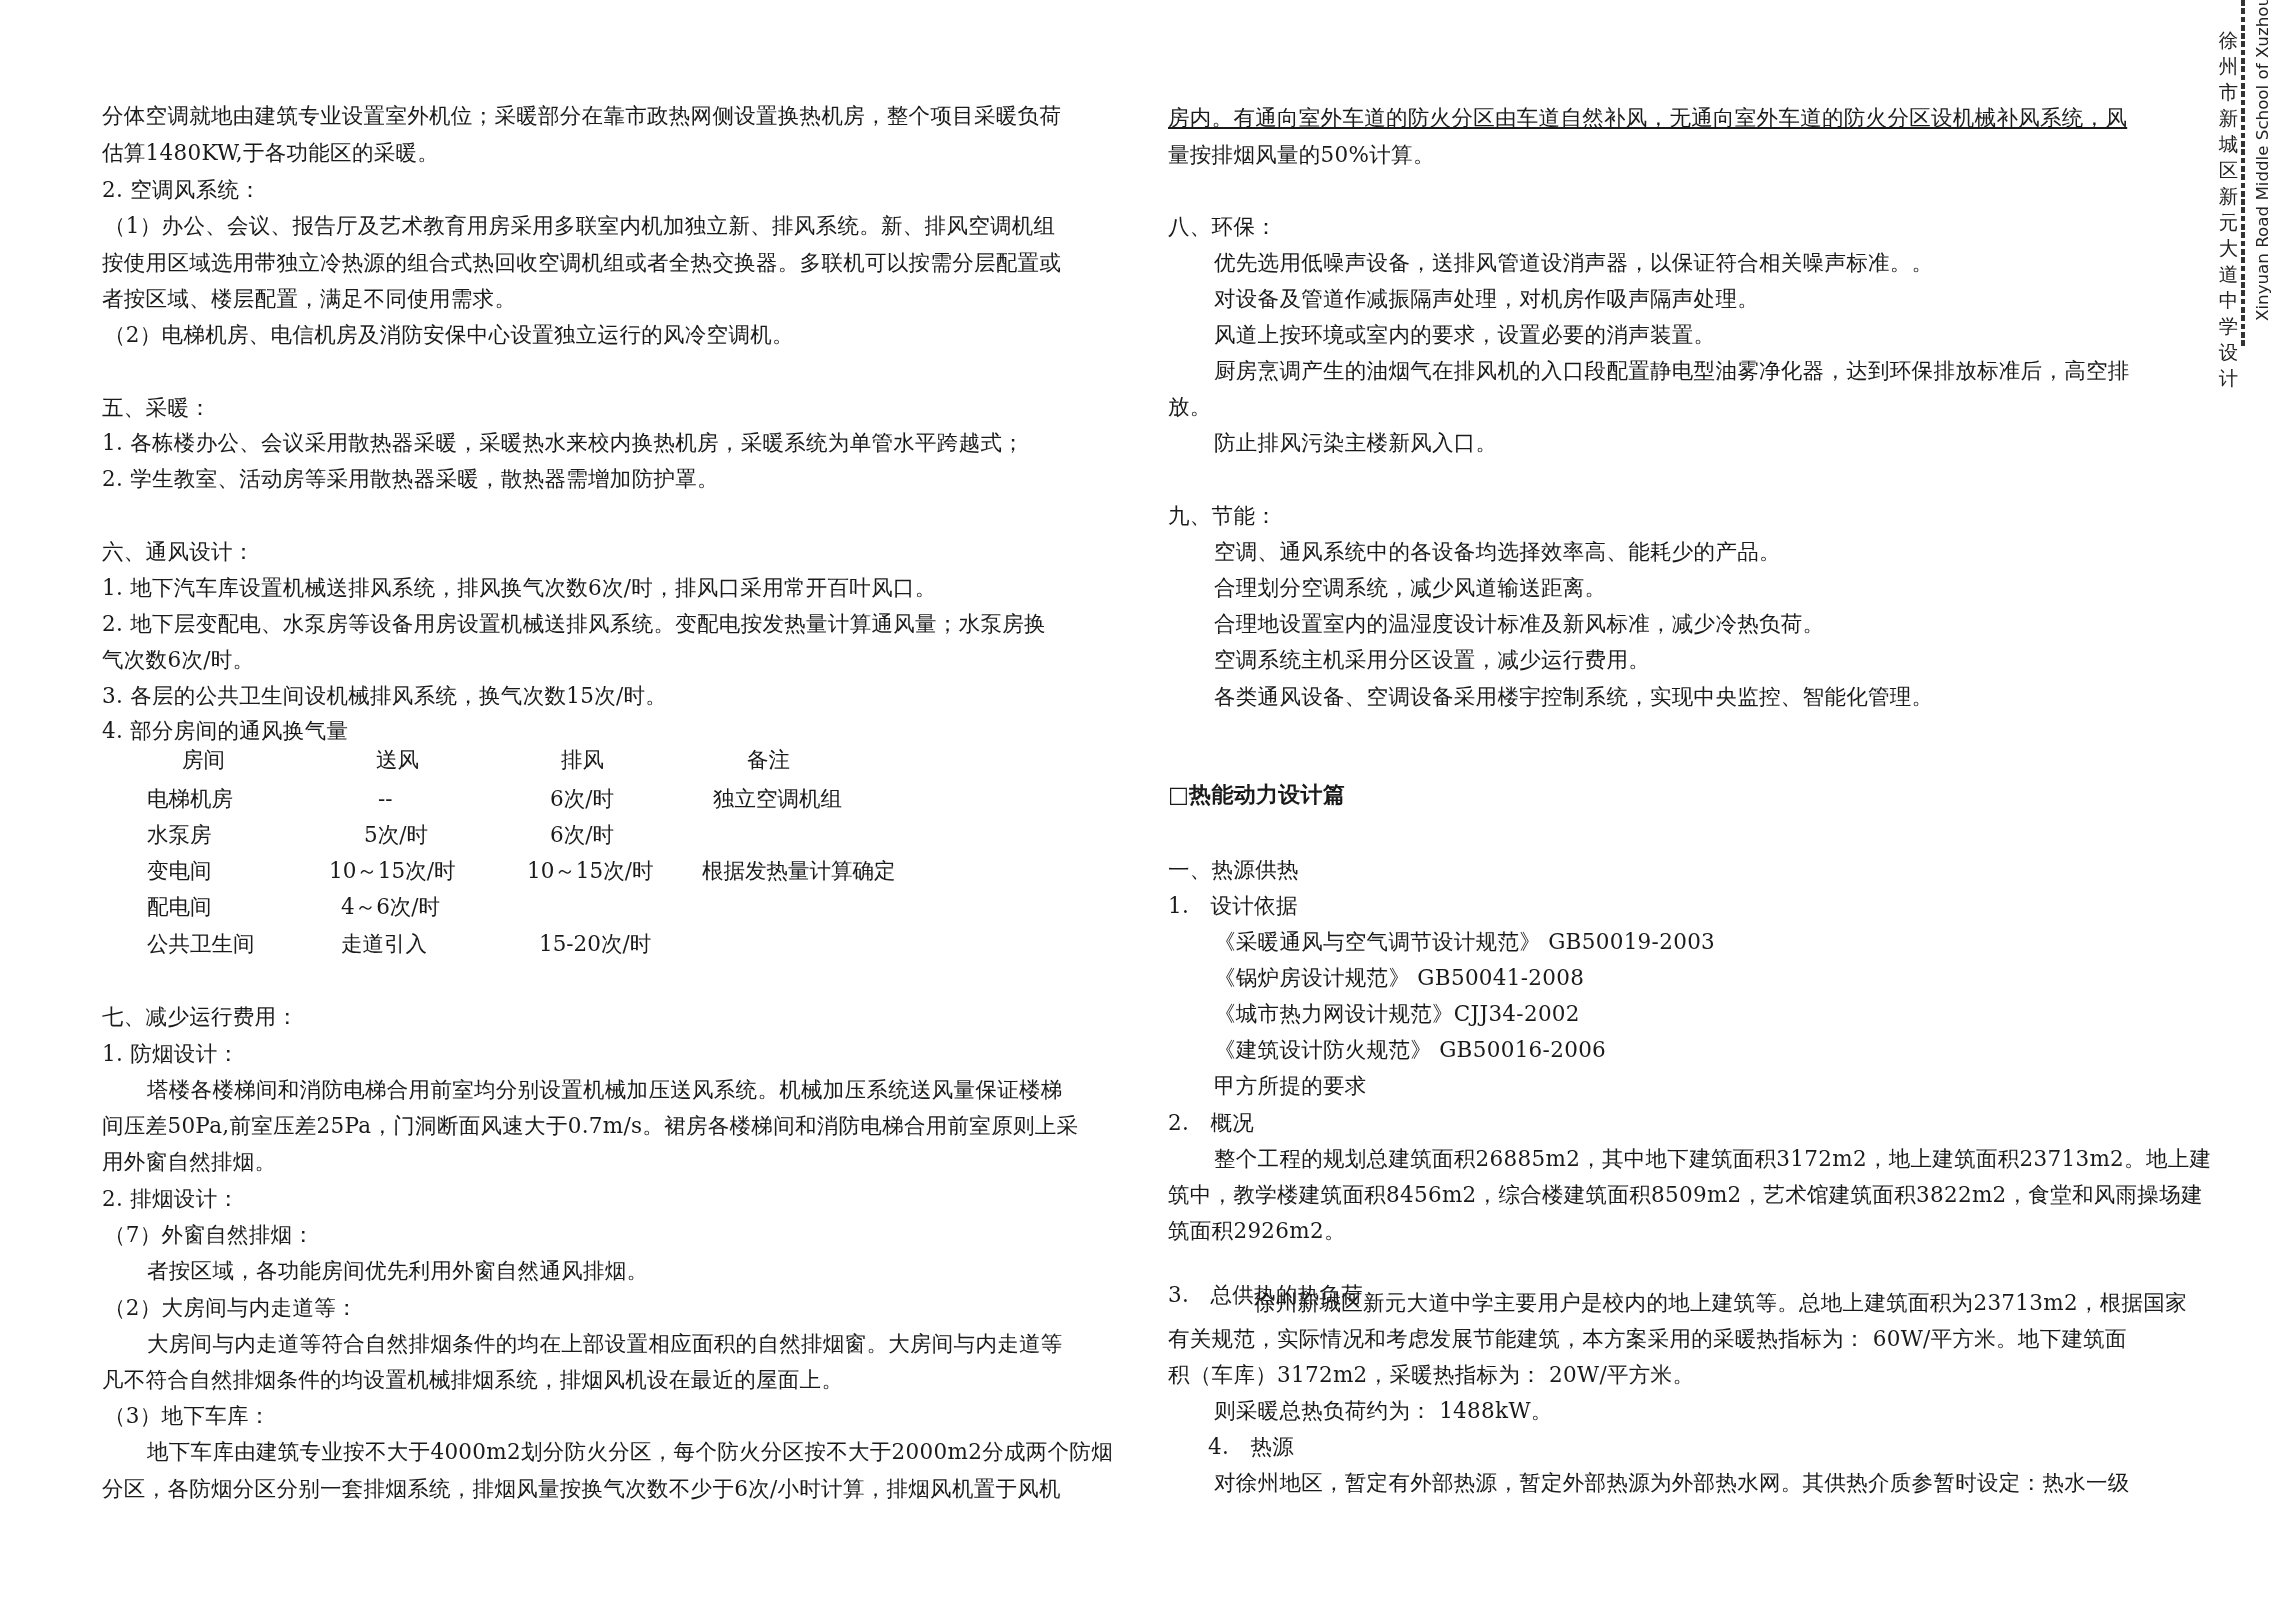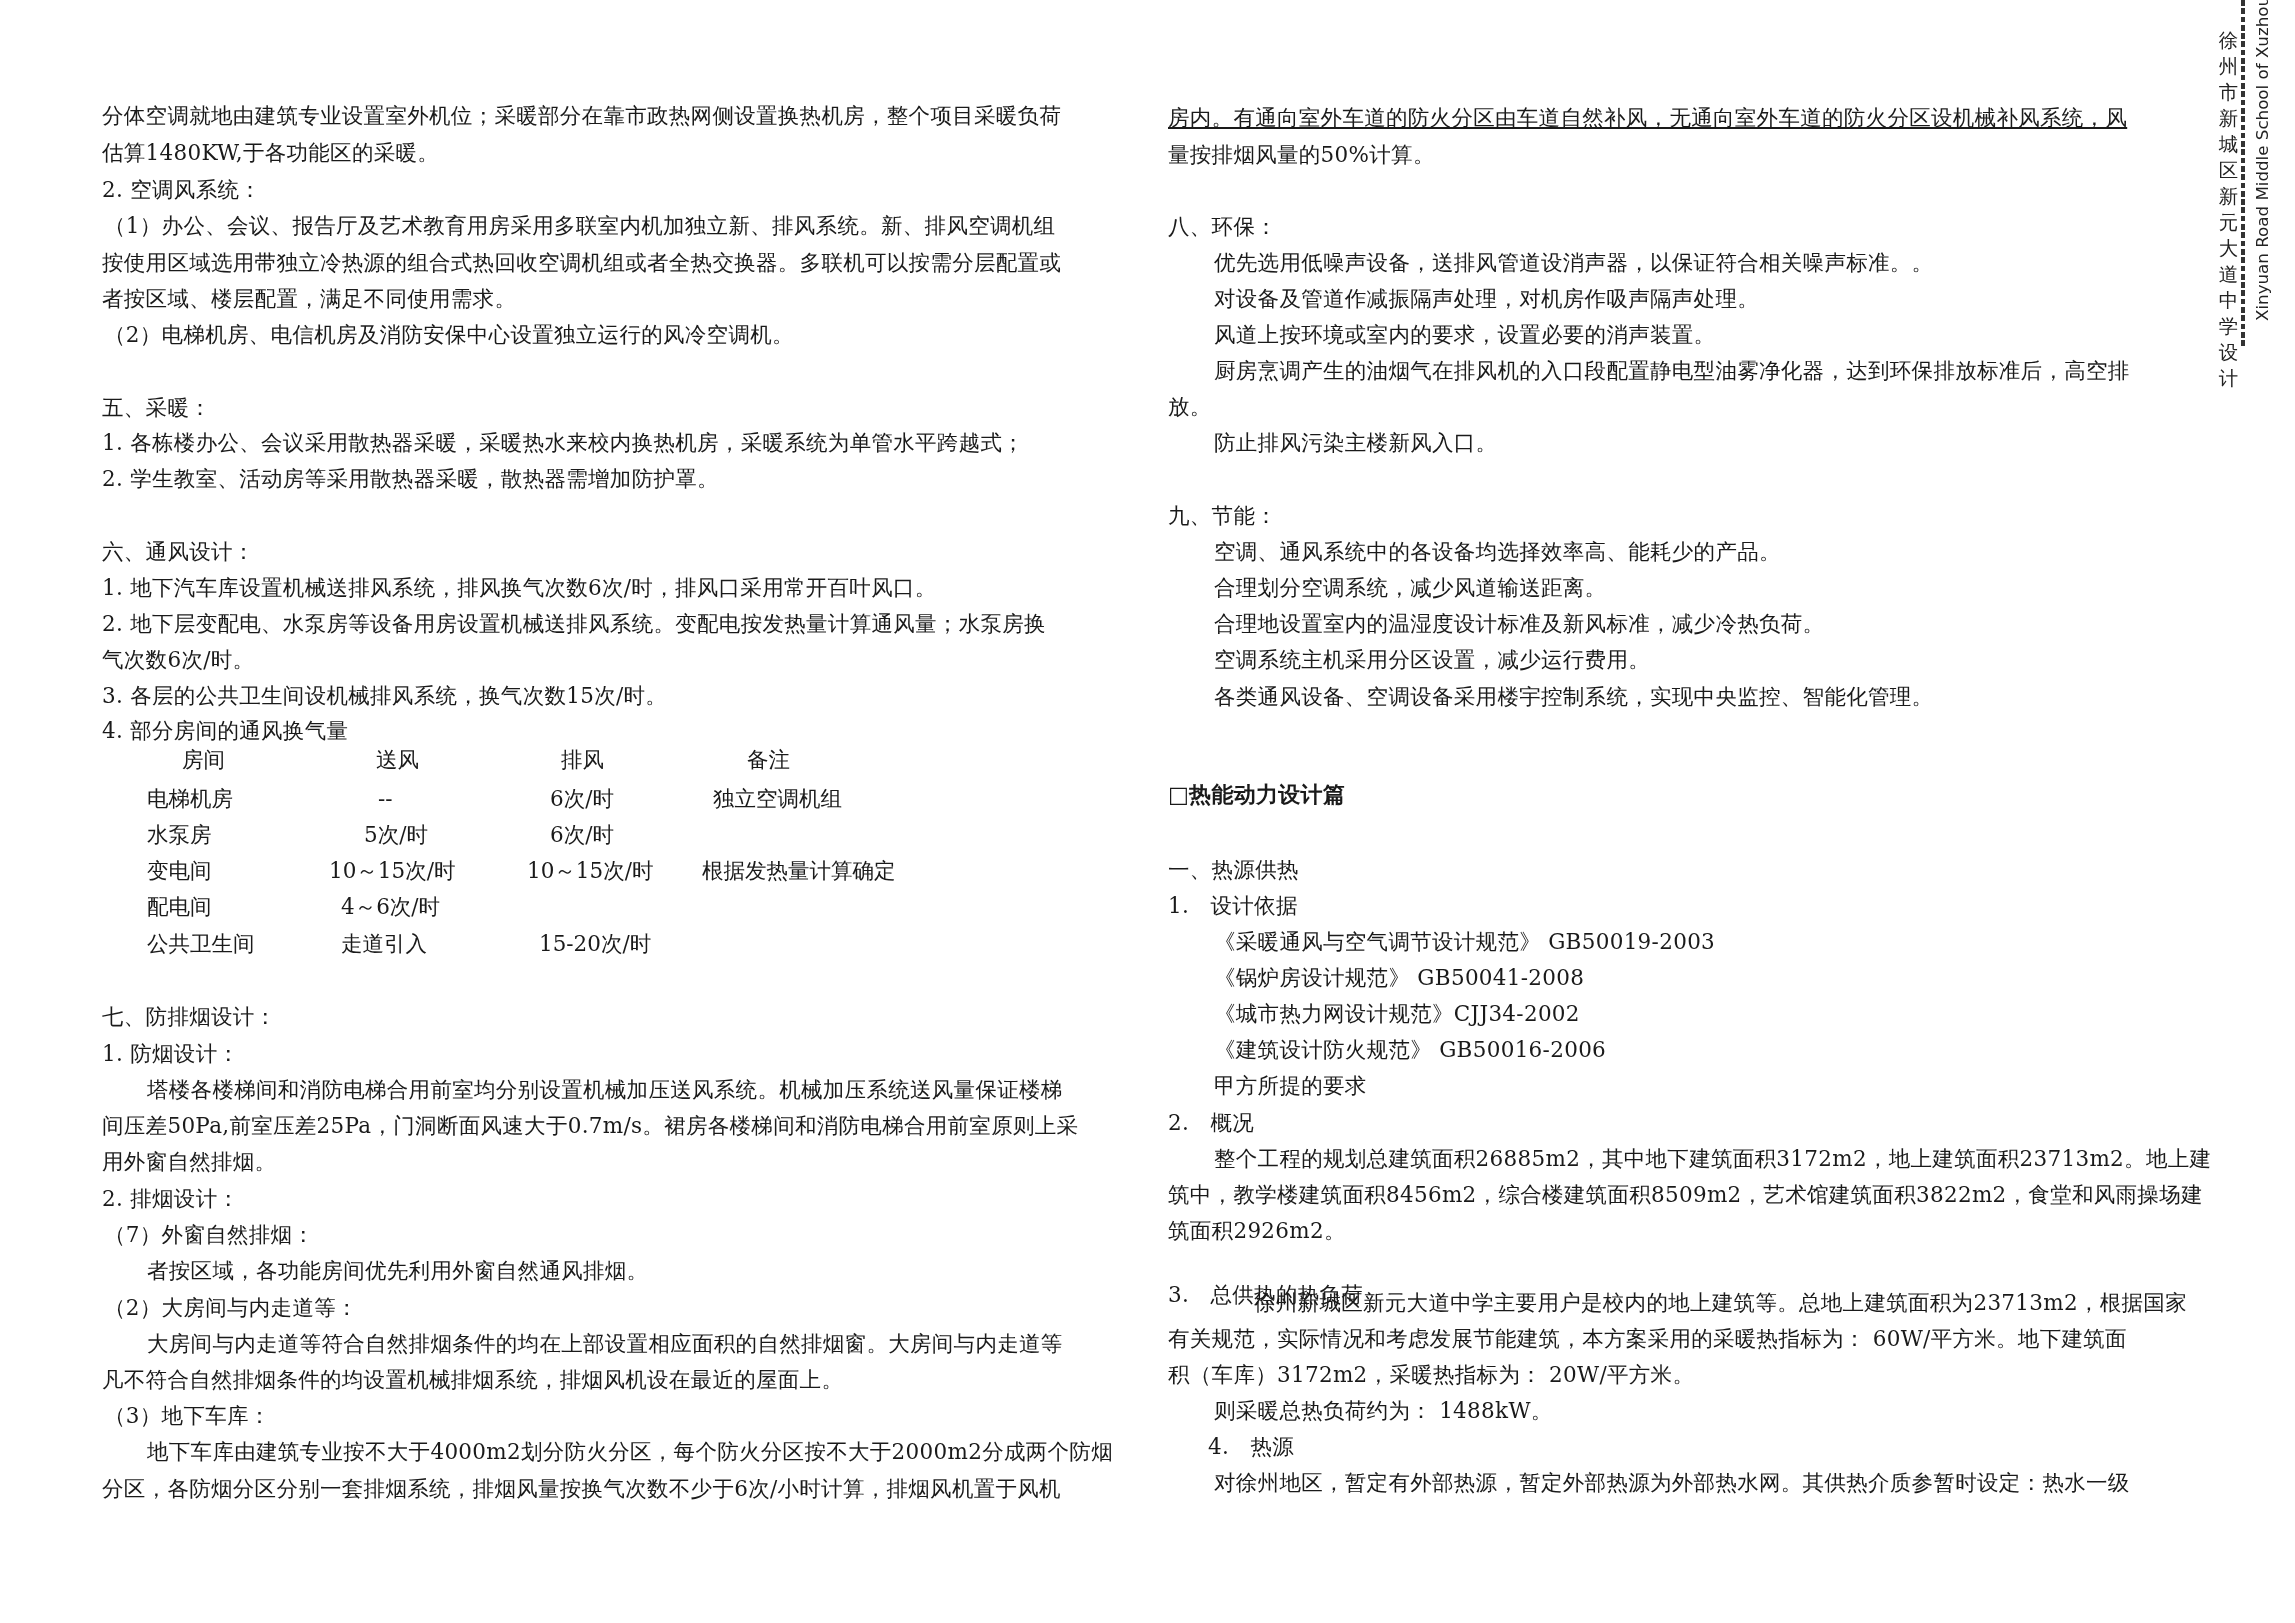--- a/index.html
+++ b/index.html
@@ -31,21 +31,21 @@
       <div class="ln" style="left: 104px; top: 322px;">（2）电梯机房、电信机房及消防安保中心设置独立运行的风冷空调机。</div>
       <div class="ln" style="left: 102px; top: 395px;">五、采暖：</div>
       <div class="ln" style="left: 102px; top: 430px;">1. 各栋楼办公、会议采用散热器采暖，采暖热水来校内换热机房，采暖系统为单管水平跨越式；</div>
       <div class="ln" style="left: 102px; top: 466px;">2. 学生教室、活动房等采用散热器采暖，散热器需增加防护罩。</div>
       <div class="ln" style="left: 102px; top: 539px;">六、通风设计：</div>
       <div class="ln" style="left: 102px; top: 575px;">1. 地下汽车库设置机械送排风系统，排风换气次数6次/时，排风口采用常开百叶风口。</div>
       <div class="ln" style="left: 102px; top: 611px;">2. 地下层变配电、水泵房等设备用房设置机械送排风系统。变配电按发热量计算通风量；水泵房换</div>
       <div class="ln" style="left: 102px; top: 647px;">气次数6次/时。</div>
       <div class="ln" style="left: 102px; top: 683px;">3. 各层的公共卫生间设机械排风系统，换气次数15次/时。</div>
       <div class="ln" style="left: 102px; top: 718px;">4. 部分房间的通风换气量</div>
-      <div class="ln" style="left: 102px; top: 1004px;">七、防排烟设计：</div>
+      <div class="ln" style="left: 102px; top: 1004px;">七、减少运行费用：</div>
       <div class="ln" style="left: 102px; top: 1041px;">1. 防烟设计：</div>
       <div class="ln" style="left: 147px; top: 1077px;">塔楼各楼梯间和消防电梯合用前室均分别设置机械加压送风系统。机械加压系统送风量保证楼梯</div>
       <div class="ln" style="left: 102px; top: 1113px;">间压差50Pa,前室压差25Pa，门洞断面风速大于0.7m/s。裙房各楼梯间和消防电梯合用前室原则上采</div>
       <div class="ln" style="left: 102px; top: 1149px;">用外窗自然排烟。</div>
       <div class="ln" style="left: 102px; top: 1186px;">2. 排烟设计：</div>
       <div class="ln" style="left: 104px; top: 1222px;">（7）外窗自然排烟：</div>
       <div class="ln" style="left: 147px; top: 1258px;">者按区域，各功能房间优先利用外窗自然通风排烟。</div>
       <div class="ln" style="left: 104px; top: 1295px;">（2）大房间与内走道等：</div>
       <div class="ln" style="left: 147px; top: 1331px;">大房间与内走道等符合自然排烟条件的均在上部设置相应面积的自然排烟窗。大房间与内走道等</div>
       <div class="ln" style="left: 102px; top: 1367px;">凡不符合自然排烟条件的均设置机械排烟系统，排烟风机设在最近的屋面上。</div>

